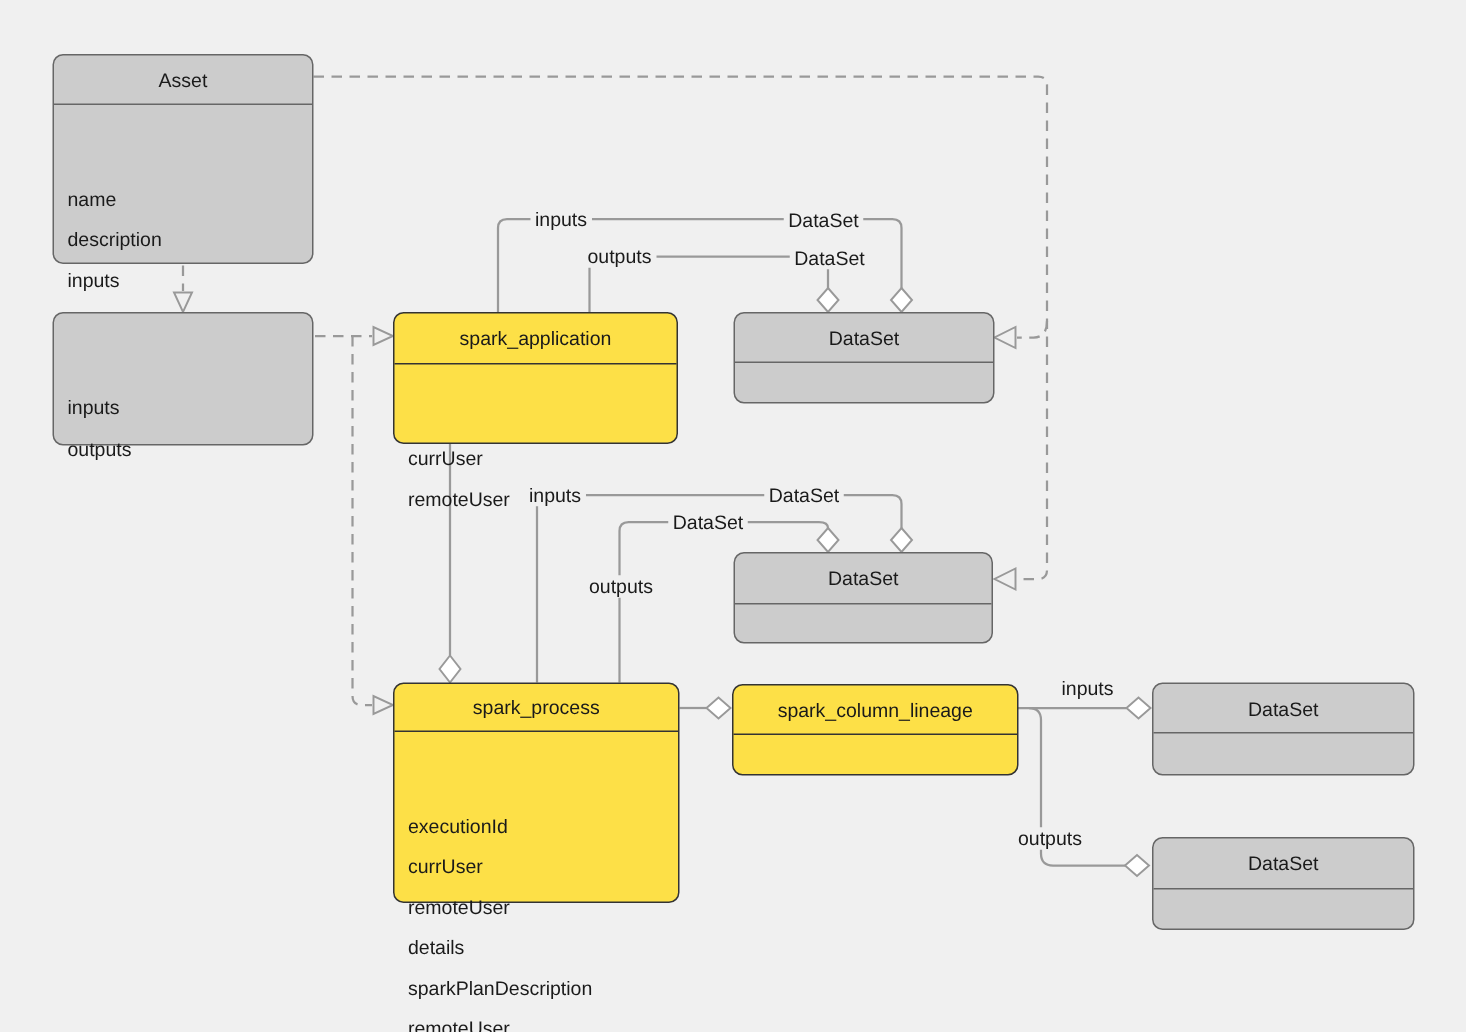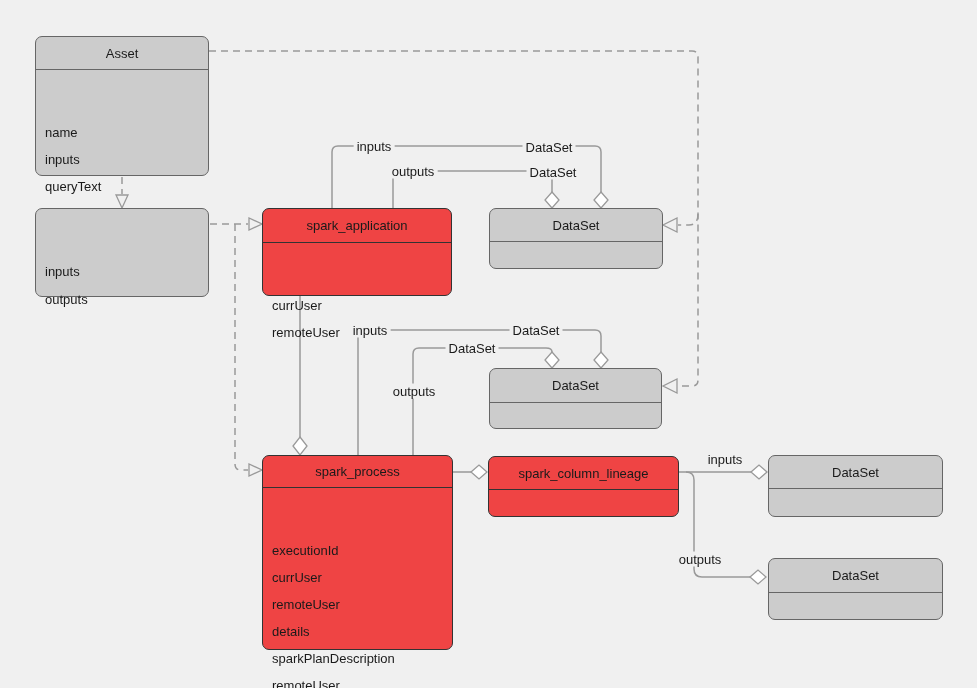--- a/index.html
+++ b/index.html
@@ -7,21 +7,21 @@
   .canvas {
     position:relative; width:977px; height:688px; background:#f0f0f0;
     overflow:hidden; font-size:13px; color:#1a1a1a;
   }
   .wires { position:absolute; left:0; top:0; }
   .entity {
     position:absolute; box-sizing:border-box;
     border:1.5px solid #666666; border-radius:7px;
     background:#cccccc; display:flex; flex-direction:column;
   }
-  .entity.white { background:#ef4444; border-color:#333333; }
+  .entity.white { background:#fde047; border-color:#333333; }
   .entity-title {
     display:flex; align-items:center; justify-content:center;
     border-bottom:1.4px solid #666666; flex:0 0 31px;
   }
   .entity.white .entity-title { border-bottom-color:#333333; }
   .entity-body { flex:1 1 auto; padding-top:1px;margin-top:48px; }
   .entity-field { height:27px; line-height:27px; padding-left:9px; white-space:nowrap; }
   .entity-body.roomy .entity-field { height:28px; line-height:28px; }
   .wire-label {
     position:absolute; transform:translate(-50%,-50%);
@@ -72,20 +72,21 @@
       <polygon points="662,472 670,465 678,472 670,479"></polygon>
       <polygon points="751,472 759,465 767,472 759,479"></polygon>
       <polygon points="750,577 758,570 766,577 758,584"></polygon>
     </g>
   </svg>
 
   <div class="entity gray" style="left:35px;top:36px;width:174px;height:140px">
     <div class="entity-title" style="flex-basis:32px">Asset</div>
     <div class="entity-body">
       <div class="entity-field">name</div>
+      <div class="entity-field">description</div>
       <div class="entity-field">inputs</div>
       <div class="entity-field">queryText</div>
     </div>
   </div>
 
   <div class="entity gray" style="left:35px;top:208px;width:174px;height:89px">
     <div class="entity-body roomy">
       <div class="entity-field">inputs</div>
       <div class="entity-field">outputs</div>
     </div>
@@ -102,21 +103,21 @@
   <div class="entity gray" style="left:489px;top:208px;width:174px;height:61px">
     <div class="entity-title" style="flex-basis:32px">DataSet</div>
     <div class="entity-body"></div>
   </div>
 
   <div class="entity gray" style="left:489px;top:368px;width:173px;height:61px">
     <div class="entity-title" style="flex-basis:33px">DataSet</div>
     <div class="entity-body"></div>
   </div>
 
-  <div class="entity white" style="left:262px;top:455px;width:191px;height:195px">
+  <div class="entity white" style="left:262px;top:455px;width:191px;height:147px">
     <div class="entity-title">spark_process</div>
     <div class="entity-body">
       <div class="entity-field">executionId</div>
       <div class="entity-field">currUser</div>
       <div class="entity-field">remoteUser</div>
       <div class="entity-field">details</div>
       <div class="entity-field">sparkPlanDescription</div>
       <div class="entity-field">remoteUser</div>
     </div>
   </div>

